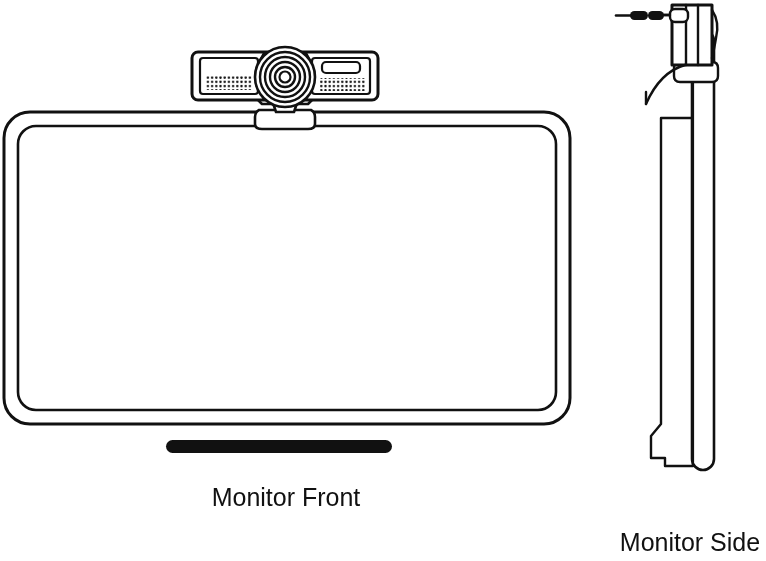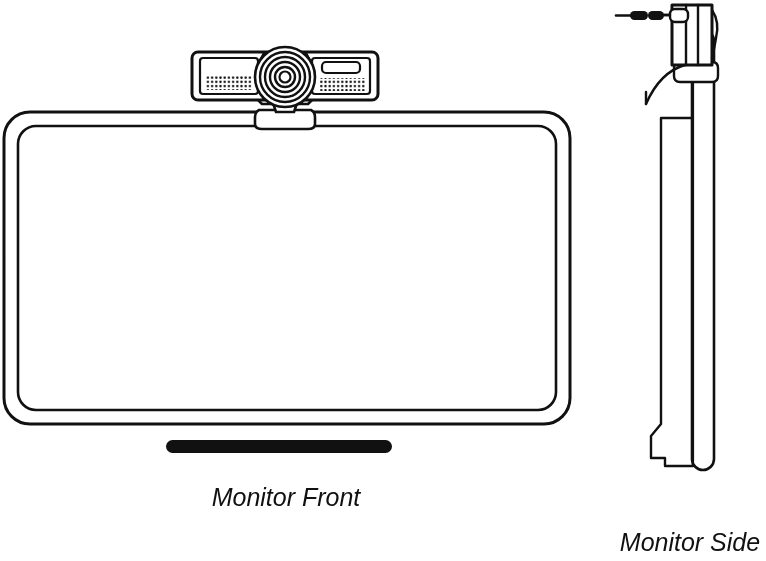--- a/index.html
+++ b/index.html
@@ -13,21 +13,20 @@
     position: relative;
     overflow: hidden;
     font-family: "Liberation Sans", sans-serif;
   }
   #diagram-root {
     position: absolute;
     left: 0;
     top: 0;
     width: 726px;
     height: 561px;
-    font-style: italic;
   }
   svg.diagram {
     display: block;
     width: 766px;
     height: 561px;
   }
   .stroke-line {
     fill: none;
     stroke: #111111;
     stroke-linecap: round;

